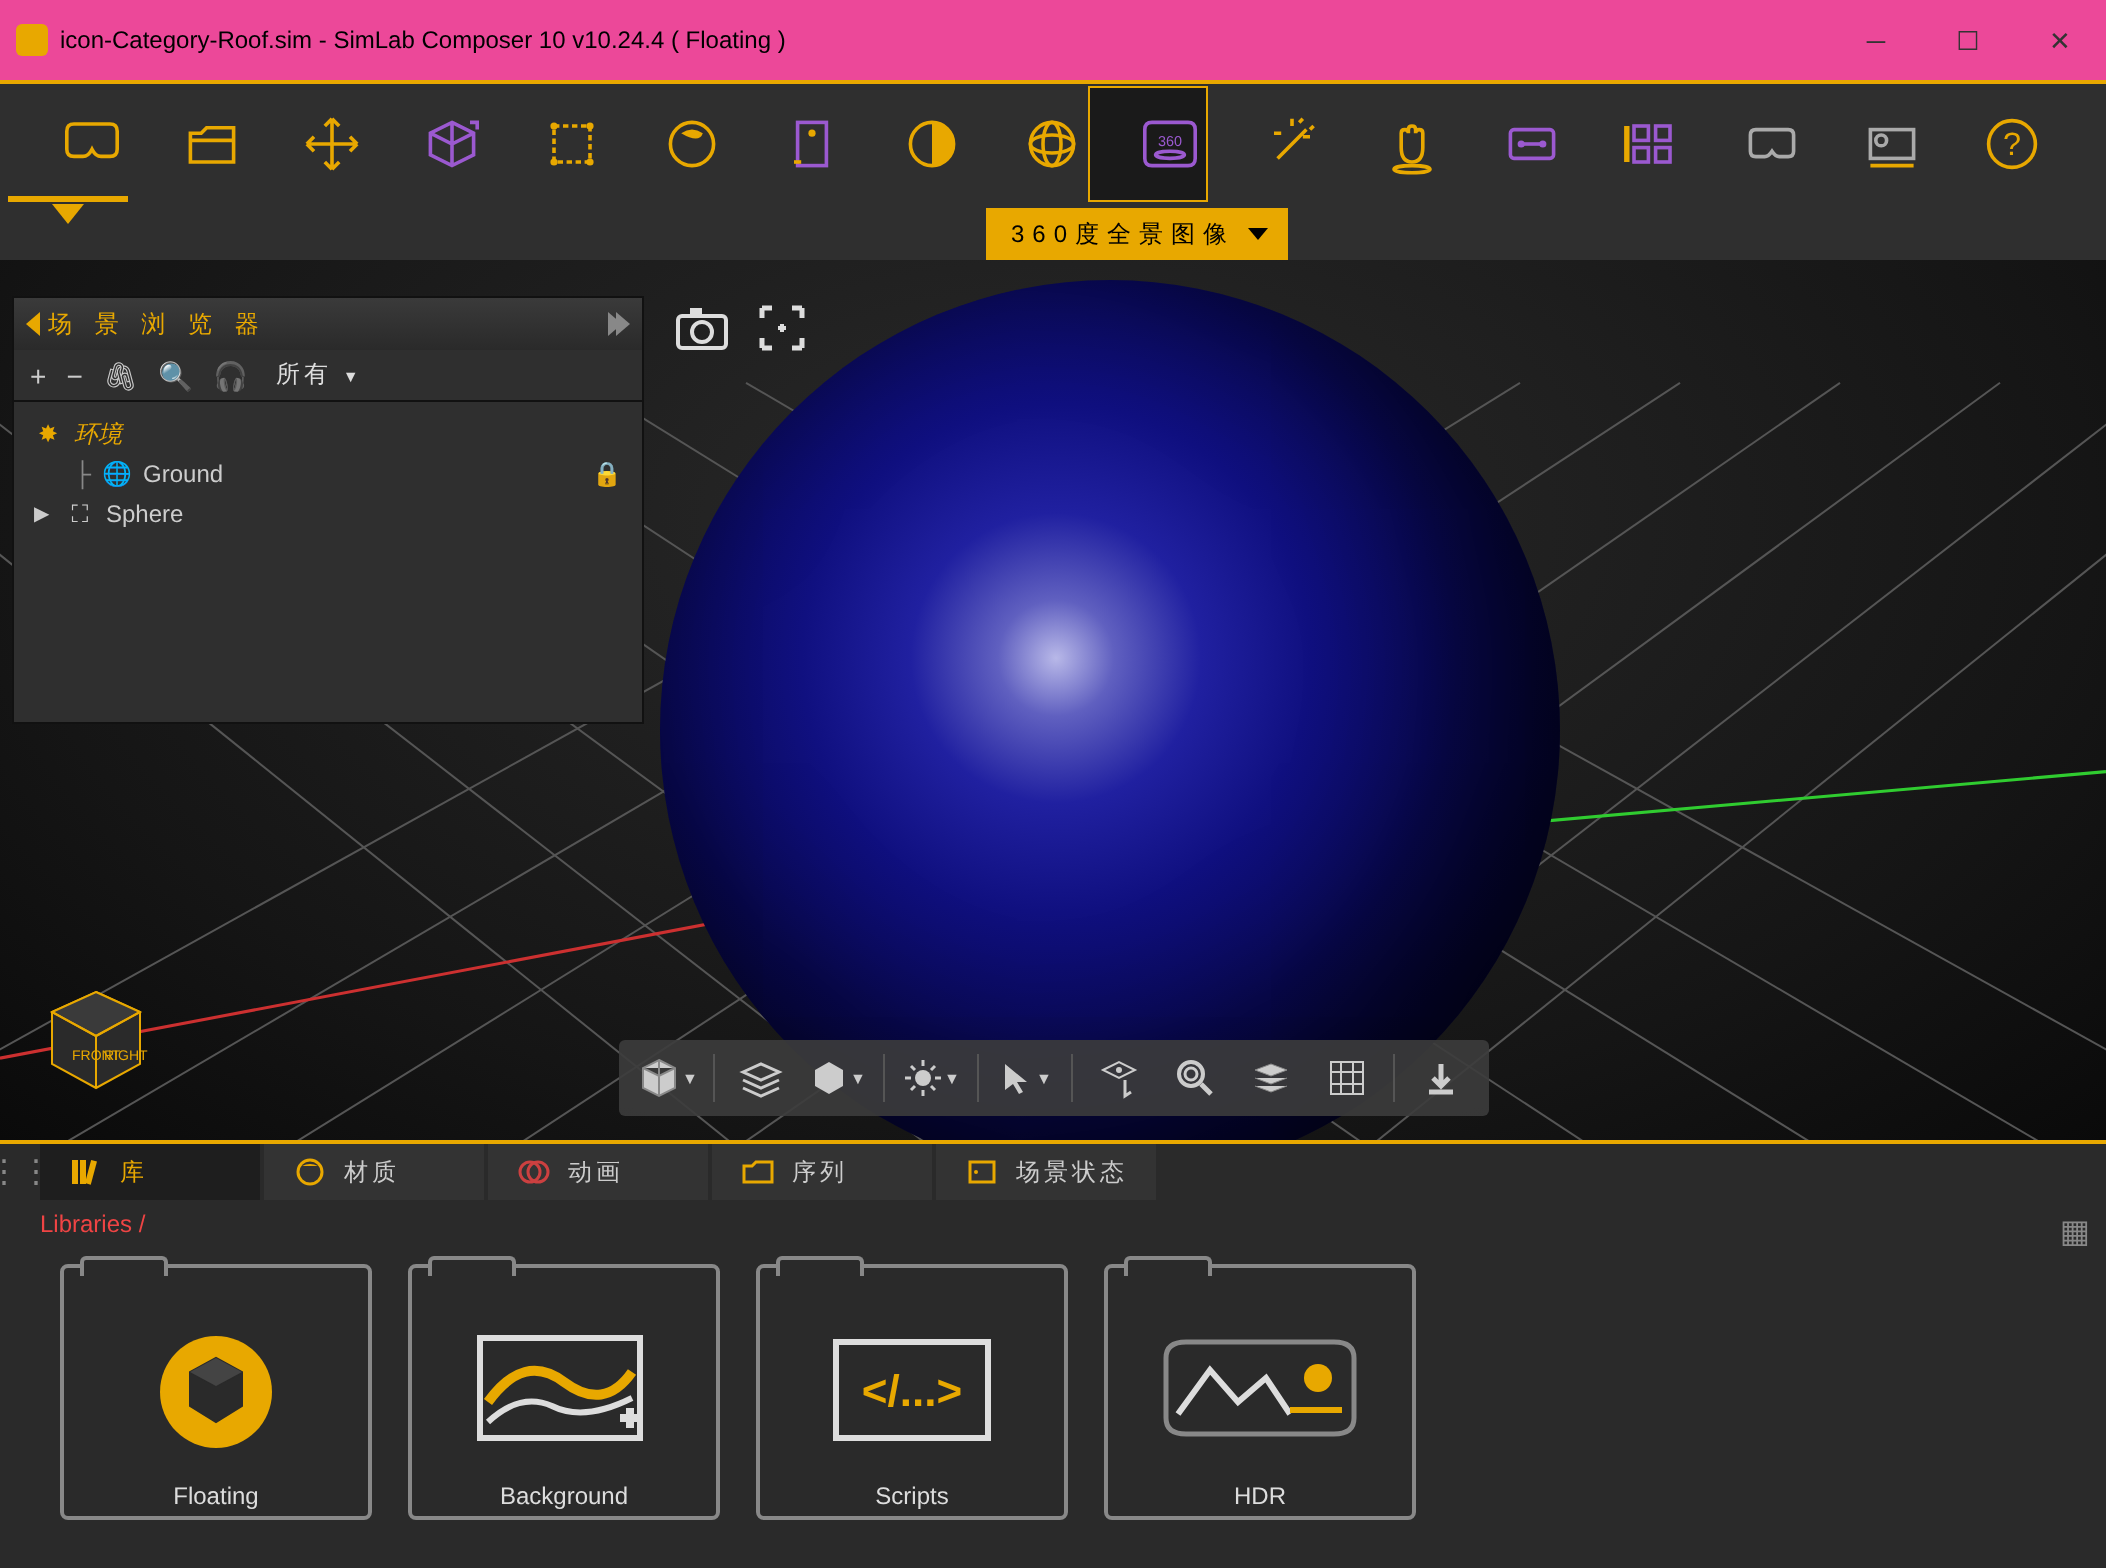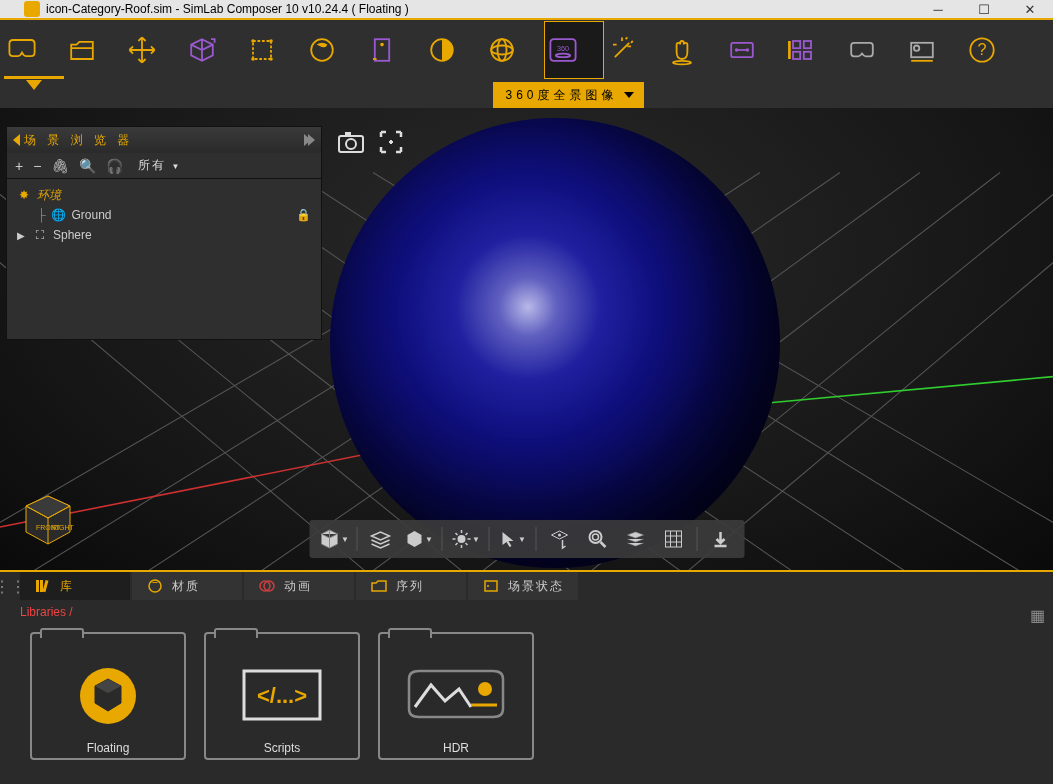--- a/index.html
+++ b/index.html
@@ -1,23 +1,23 @@
 <!DOCTYPE html>
 <html><head>
 <meta charset="utf-8">
 <style>
 *{box-sizing:border-box;margin:0;padding:0;font-family:"Microsoft YaHei",Arial,sans-serif;user-select:none}
 body{width:1053px;height:784px;background:#2a2a2a;overflow:hidden;display:flex;flex-direction:column}
-.titlebar{height:18px;background:#e5e5e5;display:flex;align-items:center;padding-left:24px;font-size:12px;color:#000}
+.titlebar{height:40px;background:#ec4899;display:flex;align-items:center;padding-left:8px;font-size:12px;color:#000}
 .titlebar .app-icon{width:16px;height:16px;background:#e8a800;border-radius:3px;margin-right:6px}
 .titlebar .spacer{flex:1}
 .titlebar .winbtn{width:46px;height:30px;display:flex;align-items:center;justify-content:center;font-size:13px;color:#333}
 .gold-line{height:2px;background:#e8a800}
 .toolbar{height:60px;background:#2f2f2f;display:flex;align-items:center;padding:0 4px;gap:0}
-.tool-btn{width:60px;height:58px;display:flex;align-items:center;justify-content:flex-start;position:relative}
+.tool-btn{width:60px;height:58px;display:flex;align-items:center;justify-content:flex-end;position:relative}
 .tool-btn.active{border-bottom:3px solid #e8a800}
 .tool-btn.highlighted{background:#1a1a1a;border:1px solid #e8a800}
 .tool-btn svg{width:36px;height:36px}
 .submenu-bar{height:28px;background:#2f2f2f;display:flex;justify-content:center;padding-top:2px}
 .active-indicator{position:absolute;bottom:-14px;left:50%;transform:translateX(-50%);width:0;height:0;border-left:8px solid transparent;border-right:8px solid transparent;border-top:10px solid #e8a800}
 .submenu-item{background:#e8a800;color:#000;padding:3px 12px;font-size:12px;display:flex;align-items:center;gap:8px;letter-spacing:4px;margin-left:84px}
 .submenu-item .arrow{border-left:6px solid #000;border-top:5px solid transparent;border-bottom:5px solid transparent;letter-spacing:0}
 .main-area{flex:1;position:relative;background:#1a1a1a;overflow:hidden}
 .viewport{position:absolute;inset:0;background:radial-gradient(ellipse at 50% 30%,#2a2a2a 0%,#151515 70%,#0a0a0a 100%)}
 .grid-svg{position:absolute;inset:0;width:100%;height:100%}
@@ -407,20 +407,32 @@
             <path d="M35 18 L48 25 L48 42 L35 50 L22 42 L22 25 Z M35 18 L35 32 M22 25 L35 32 L48 25 M35 32 L35 50" fill="#2a2a2a" stroke="#2a2a2a" stroke-width="1"></path>
             <path d="M35 18 L48 25 L35 32 L22 25 Z" fill="#444"></path>
           </svg>
       </div>
       <div class="label">Floating</div>
     </div>
     <div class="lib-card">
       <div class="tab-fold"></div>
       <div class="icon-area">
         <svg width="100" height="70" viewBox="0 0 100 70">
+            <rect x="8" y="8" width="80" height="50" fill="none" stroke="#ddd" stroke-width="3"></rect>
+            <path d="M12 40 Q30 15 50 30 Q70 45 84 25" fill="none" stroke="#e8a800" stroke-width="5"></path>
+            <path d="M12 50 Q28 35 44 42 Q60 50 84 38" fill="none" stroke="#ddd" stroke-width="3"></path>
+            <path d="M78 48 L88 48 M83 43 L83 53" stroke="#ddd" stroke-width="4"></path>
+          </svg>
+      </div>
+      <div class="label">Background</div>
+    </div>
+    <div class="lib-card">
+      <div class="tab-fold"></div>
+      <div class="icon-area">
+        <svg width="100" height="70" viewBox="0 0 100 70">
             <rect x="12" y="10" width="76" height="48" fill="none" stroke="#ddd" stroke-width="3"></rect>
             <text x="50" y="42" fill="#e8a800" font-size="22" text-anchor="middle" font-family="monospace" font-weight="bold">&lt;/...&gt;</text>
           </svg>
       </div>
       <div class="label">Scripts</div>
     </div>
     <div class="lib-card">
       <div class="tab-fold"></div>
       <div class="icon-area">
         <svg width="110" height="70" viewBox="0 0 110 70">

